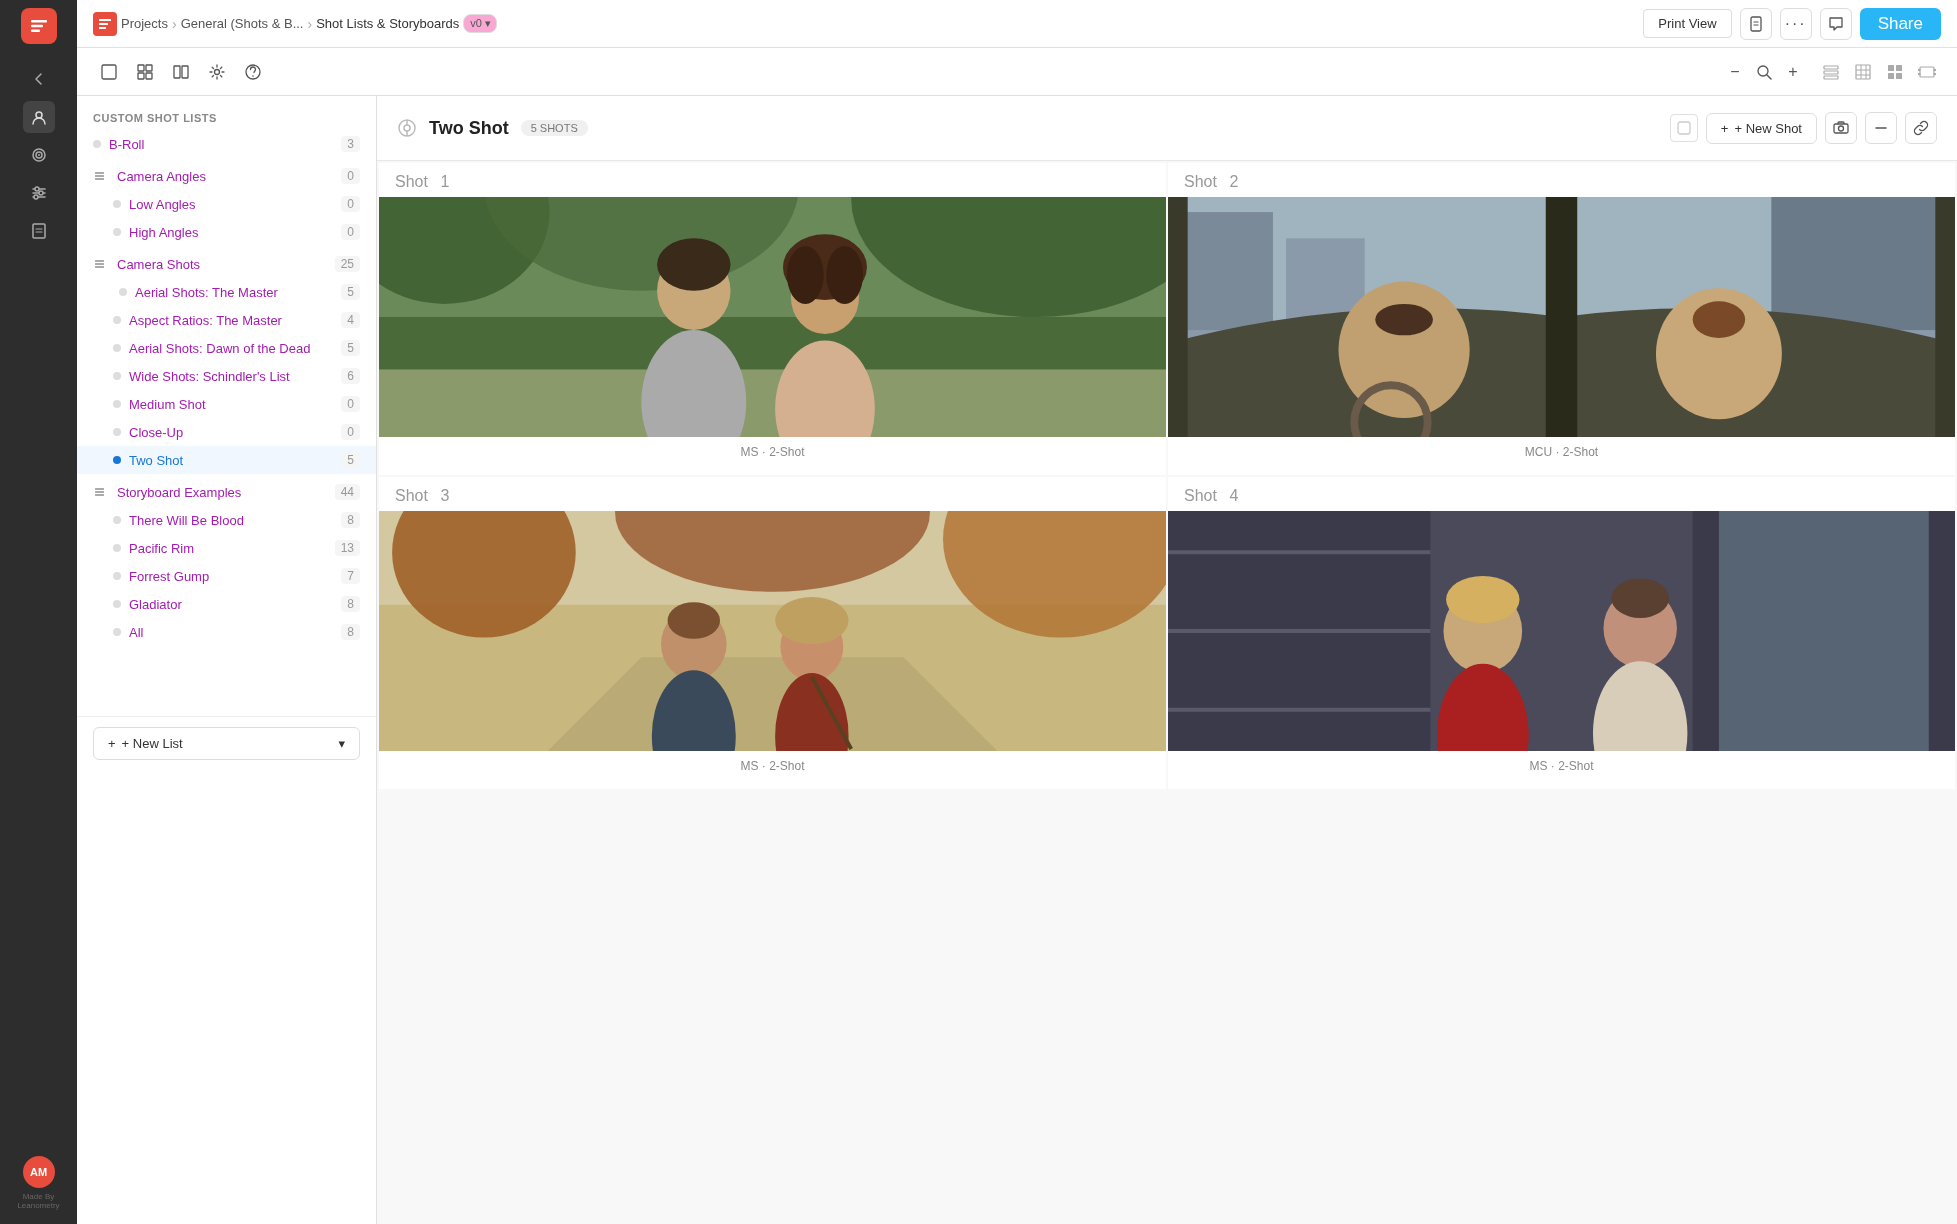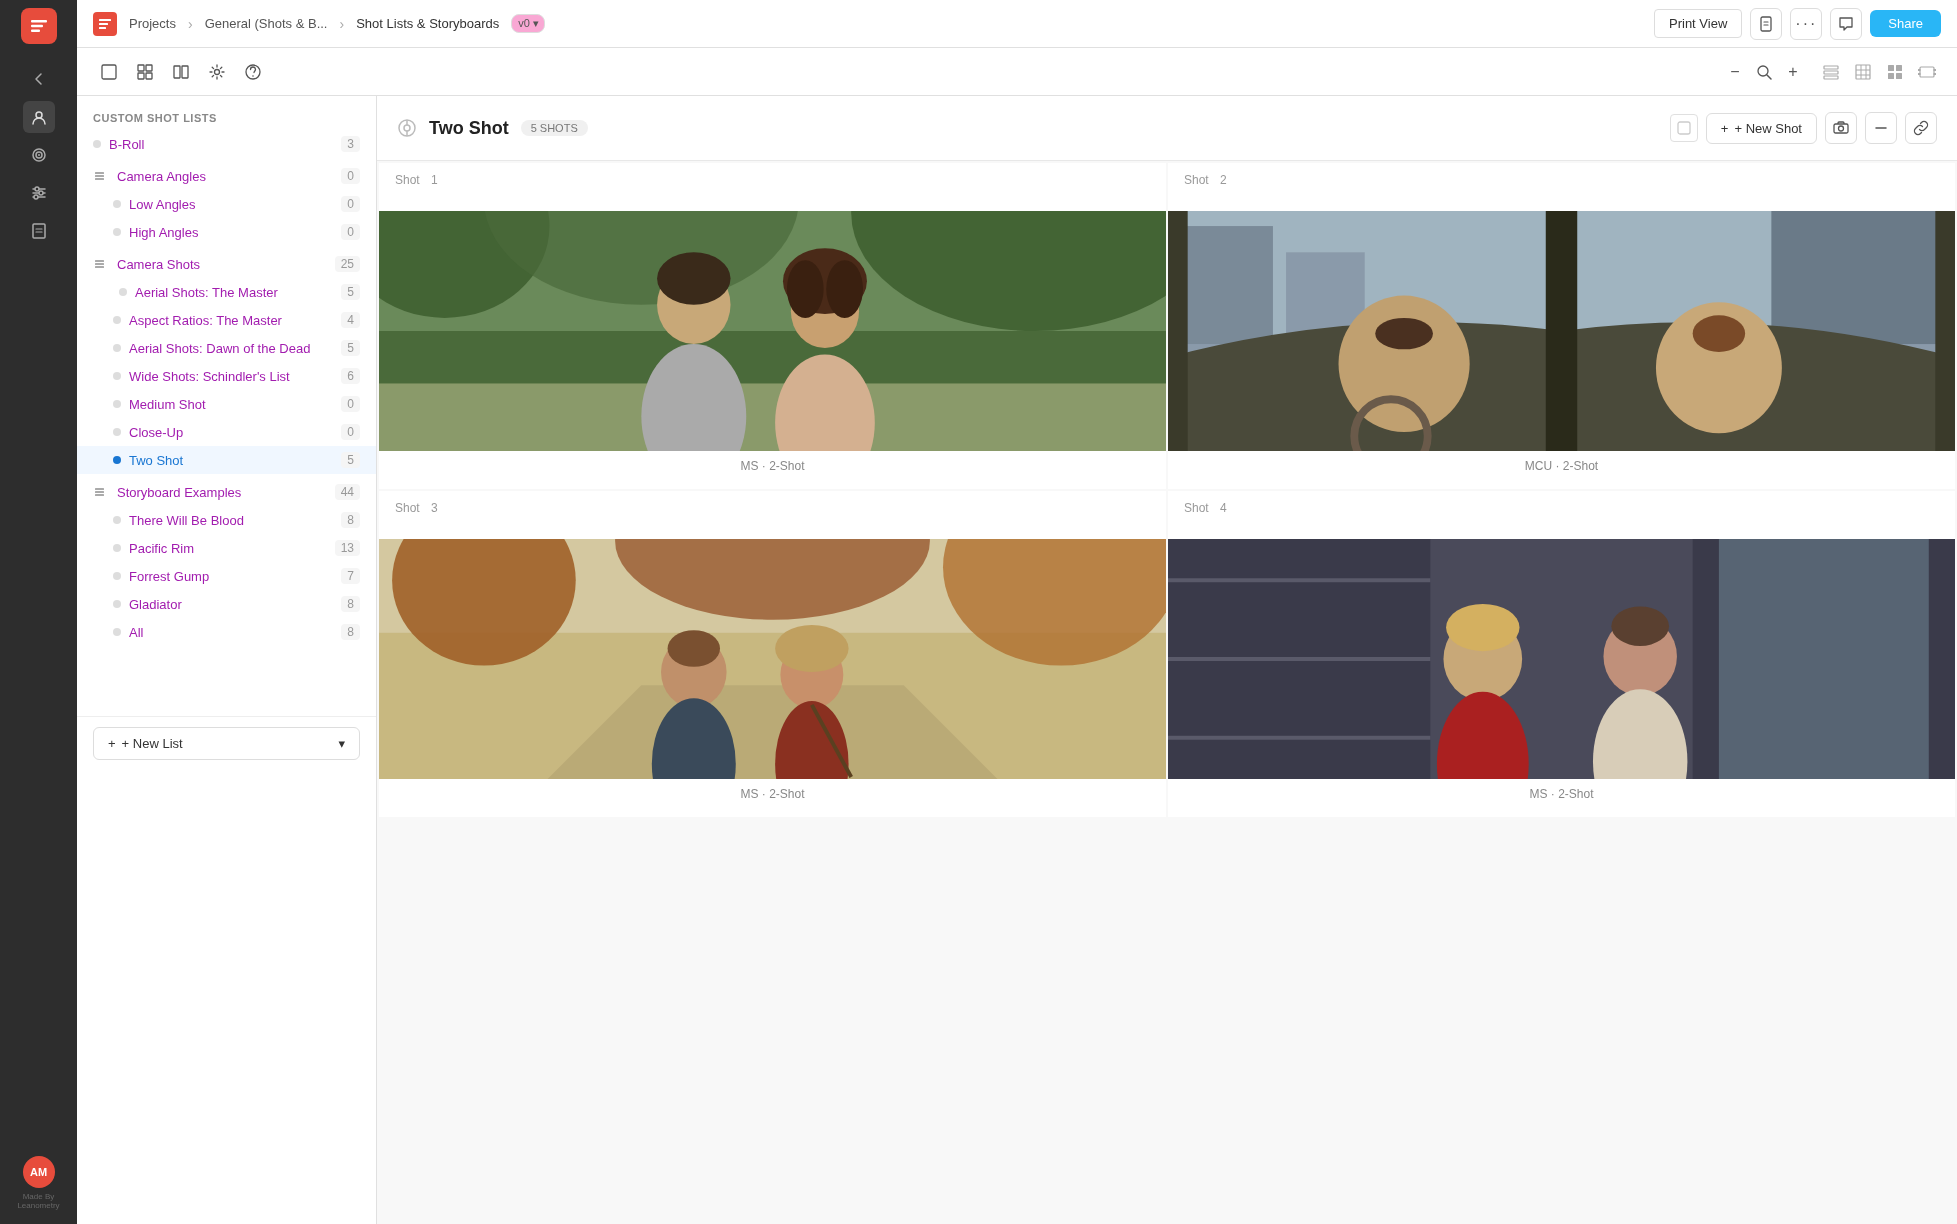--- a/index.html
+++ b/index.html
@@ -52,21 +52,21 @@
     .top-header {
       height: 48px;
       background: white;
       border-bottom: 1px solid #e0e0e0;
       display: flex;
       align-items: center;
       padding: 0 16px;
       gap: 8px;
     }
     .breadcrumb {
-      display: flex; align-items: center; gap: 12px;
+      display: flex; align-items: center; gap: 4px;
       flex: 1;
     }
     .breadcrumb-logo {
       width: 24px; height: 24px;
       background: #e74c3c;
       border-radius: 4px;
       display: flex; align-items: center; justify-content: center;
     }
     .breadcrumb a { color: #555; text-decoration: none; font-size: 13px; }
     .breadcrumb-sep { color: #aaa; font-size: 14px; }
@@ -99,21 +99,21 @@
       cursor: pointer;
       color: #555;
     }
     .btn-share {
       padding: 6px 18px;
       background: #29b6f6;
       color: white;
       border: none;
       border-radius: 6px;
       cursor: pointer;
-      font-size: 13px;
+      font-size: 17px;
       font-weight: 500;
     }
 
     
     .toolbar {
       height: 48px;
       background: white;
       border-bottom: 1px solid #e0e0e0;
       display: flex;
       align-items: center;
@@ -266,22 +266,22 @@
       display: grid;
       grid-template-columns: 1fr 1fr;
       gap: 2px;
       padding: 2px;
     }
     .shot-card {
       background: white;
       overflow: hidden;
     }
     .shot-label {
-      padding: 10px 16px 24px;
-      font-size: 12px;
+      padding: 10px 16px 6px;
+      font-size: 16px;
       color: #999;
       display: flex; align-items: center; gap: 4px;
     }
     .shot-caption {
       padding: 8px 16px 16px;
       font-size: 12px;
       color: #888;
       text-align: center;
     }
 

